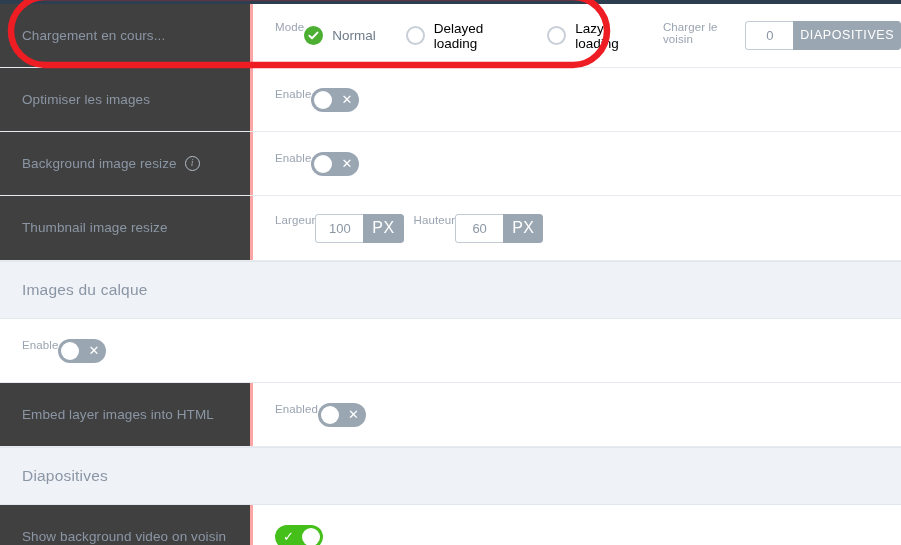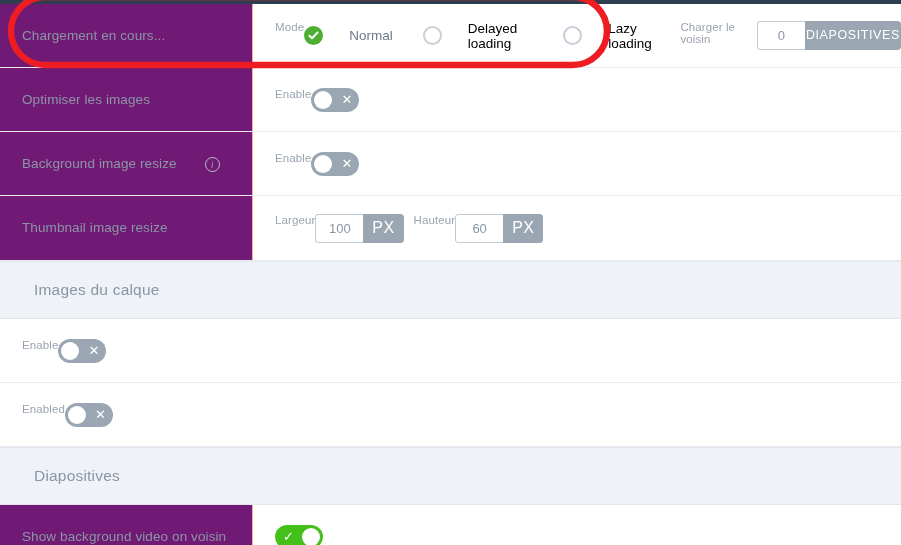--- a/index.html
+++ b/index.html
@@ -41,22 +41,22 @@
     display: flex;
     align-items: stretch;
     border-bottom: 1px solid #e7eaee;
     background: #ffffff;
     width: 901px;
   }
 
   .row .label-cell {
     width: 253px;
     min-width: 253px;
-    background: #701a75;
-    border-right: 1px solid #fca5a5;
+    background: #404040;
+    border-right: 3px solid #fca5a5;
     display: flex;
     align-items: center;
     padding: 0 20px 0 22px;
   }
 
   .row .label-text {
     font-size: 13.5px;
     color: #8b96a5;
     letter-spacing: .1px;
     line-height: 1.3;
@@ -72,21 +72,21 @@
 
   
   .section-row {
     display: flex;
     align-items: center;
     height: 58px;
     background: #eff2f7;
     border-bottom: 1px solid #e2e7ee;
     border-top: 1px solid #e2e7ee;
     width: 901px;
-    padding: 0 0 0 34px;
+    padding: 0 0 0 22px;
   }
   .section-title {
     font-size: 15.5px;
     color: #8b96a5;
     letter-spacing: .2px;
     font-weight: 400;
   }
 
   
   .field {
@@ -105,21 +105,21 @@
 
   
   .radio-group {
     display: flex;
     align-items: center;
     gap: 30px;
   }
   .radio-item {
     display: flex;
     align-items: center;
-    gap: 26px;
+    gap: 9px;
     cursor: pointer;
   }
   .radio-mark {
     width: 19px; height: 19px;
     border-radius: 50%;
     border: 2px solid #c8cfd8;
     background: #ffffff;
     display: flex;
     align-items: center;
     justify-content: center;
@@ -213,21 +213,21 @@
     border: 1px solid #b6bfc9;
     border-radius: 50%;
     color: #9aa4b1;
     font-size: 10px;
     font-style: italic;
     font-family: "Liberation Serif", serif;
     margin-left: 8px;
     vertical-align: middle;
     line-height: 1;
   }
-  .label-inline { display: flex; align-items: flex-end; gap: 20px; }
+  .label-inline { display: flex; align-items: center; }
 
   
   .annotation {
     position: absolute;
     top: -12px;
     left: 6px;
     width: 606px;
     height: 78px;
     pointer-events: none;
     z-index: 30;
@@ -363,20 +363,23 @@
           <span class="caption">Enable</span>
           <div class="toggle">
             <span class="glyph">✕</span>
             <span class="knob"></span>
           </div>
         </div>
       </div>
     </div>
 
     <div class="row" style="height:64px;">
+      <div class="label-cell">
+        <span class="label-text">Embed layer images into HTML</span>
+      </div>
       <div class="control-cell">
         <div class="field">
           <span class="caption">Enabled</span>
           <div class="toggle">
             <span class="glyph">✕</span>
             <span class="knob"></span>
           </div>
         </div>
       </div>
     </div>

